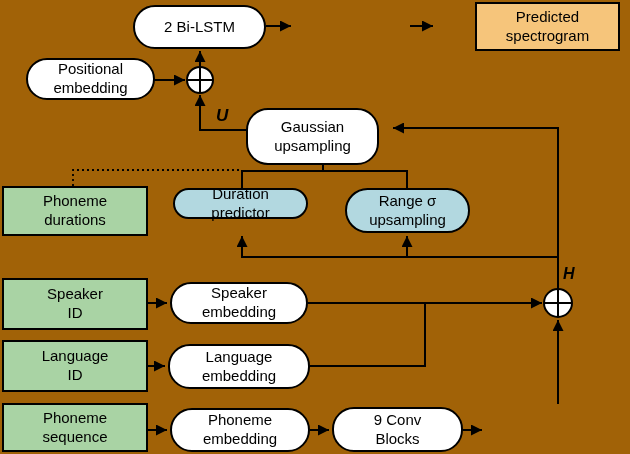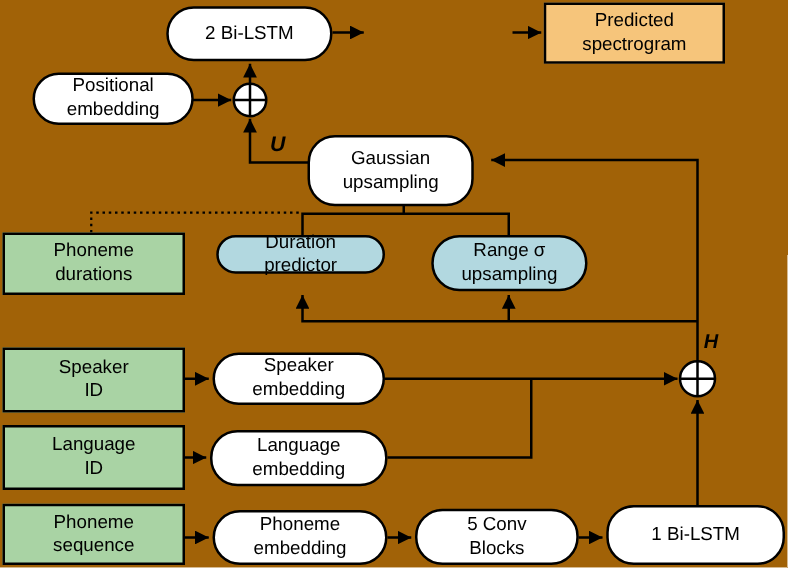--- a/index.html
+++ b/index.html
@@ -9,21 +9,21 @@
   }
   #wires{position:absolute;left:0;top:0;width:630px;height:454px;z-index:1;}
   .node{
     position:absolute;box-sizing:border-box;border:2px solid #000;
     display:flex;align-items:center;justify-content:center;text-align:center;
     font-size:15px;line-height:1.25;white-space:pre-line;z-index:2;
   }
   .pill{background:#fff;border-radius:22px;}
   .green{background:#A9D3A4;}
   .blue{background:#B2D8E0;border-radius:24px;}
-  .orange{background:#F6C57B;}
+  .orange{background:#F6C57B;margin-left:40px;}
   .io-label{
     position:absolute;z-index:3;font-weight:bold;font-style:italic;
     font-size:17px;line-height:1;
   }
 </style>
 </head>
 <body>
 
 <div id="figure">
 
@@ -97,22 +97,21 @@
 
   <div class="node pill" style="left:168px;top:344px;width:142px;height:45px;">Language
 embedding</div>
 
   <div class="node green" style="left:2px;top:403px;width:146px;height:49px;">Phoneme
 sequence</div>
 
   <div class="node pill" style="left:170px;top:408px;width:140px;height:44px;">Phoneme
 embedding</div>
 
-  <div class="node pill" style="left:332px;top:407px;width:131px;height:45px;">5 Conv
+  <div class="node pill" style="left:332px;top:407px;width:131px;height:45px;">9 Conv
 Blocks</div>
 
-  <div class="node pill" style="left:485px;top:404px;width:143px;height:48px;">1 Bi-LSTM</div>
 
   <div class="io-label" style="left:216px;top:107px;">U</div>
 
   <div class="io-label" style="left:563px;top:266px;font-size:16px;">H</div>
 
 </div>
 
 </body></html>

